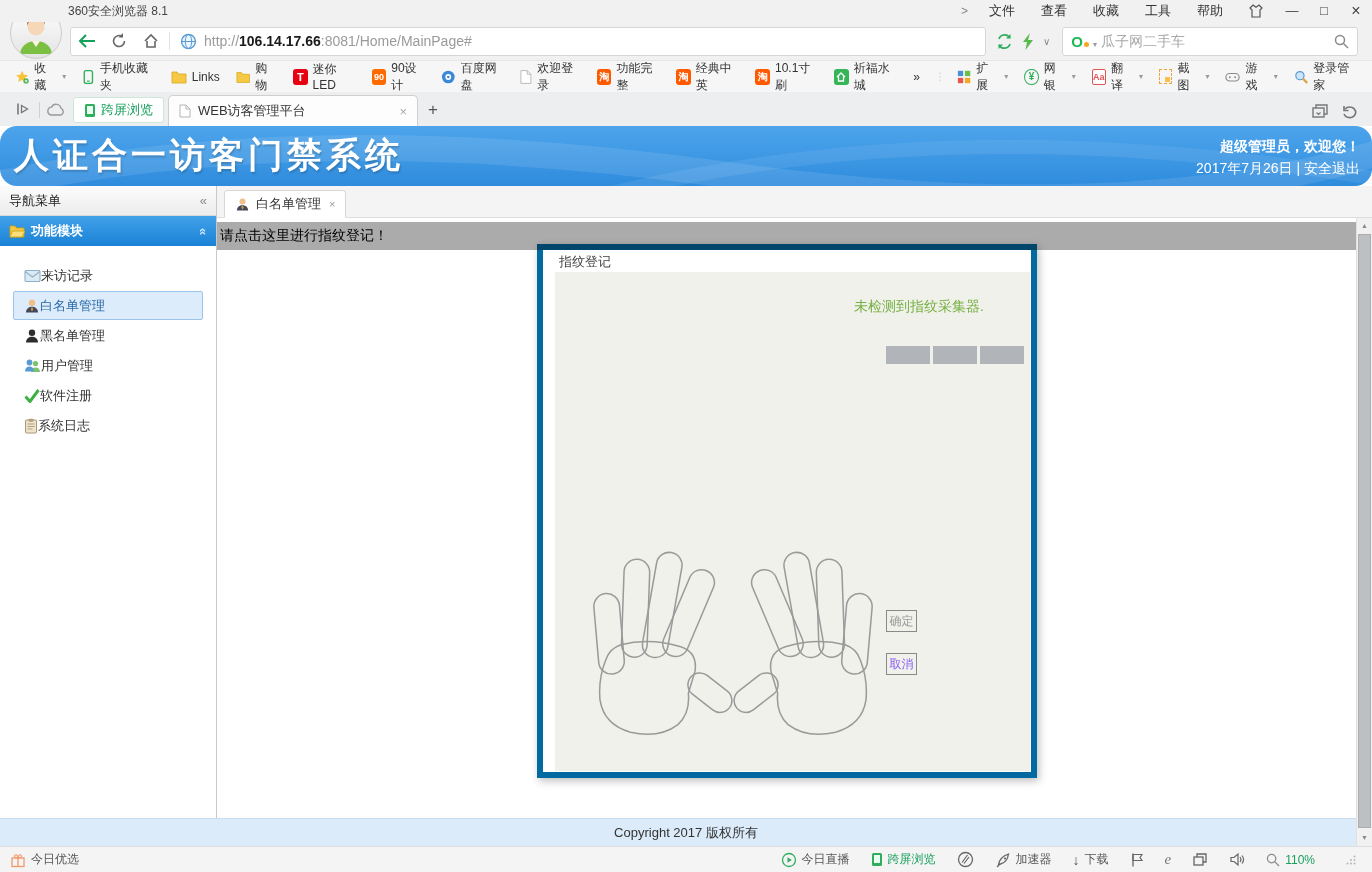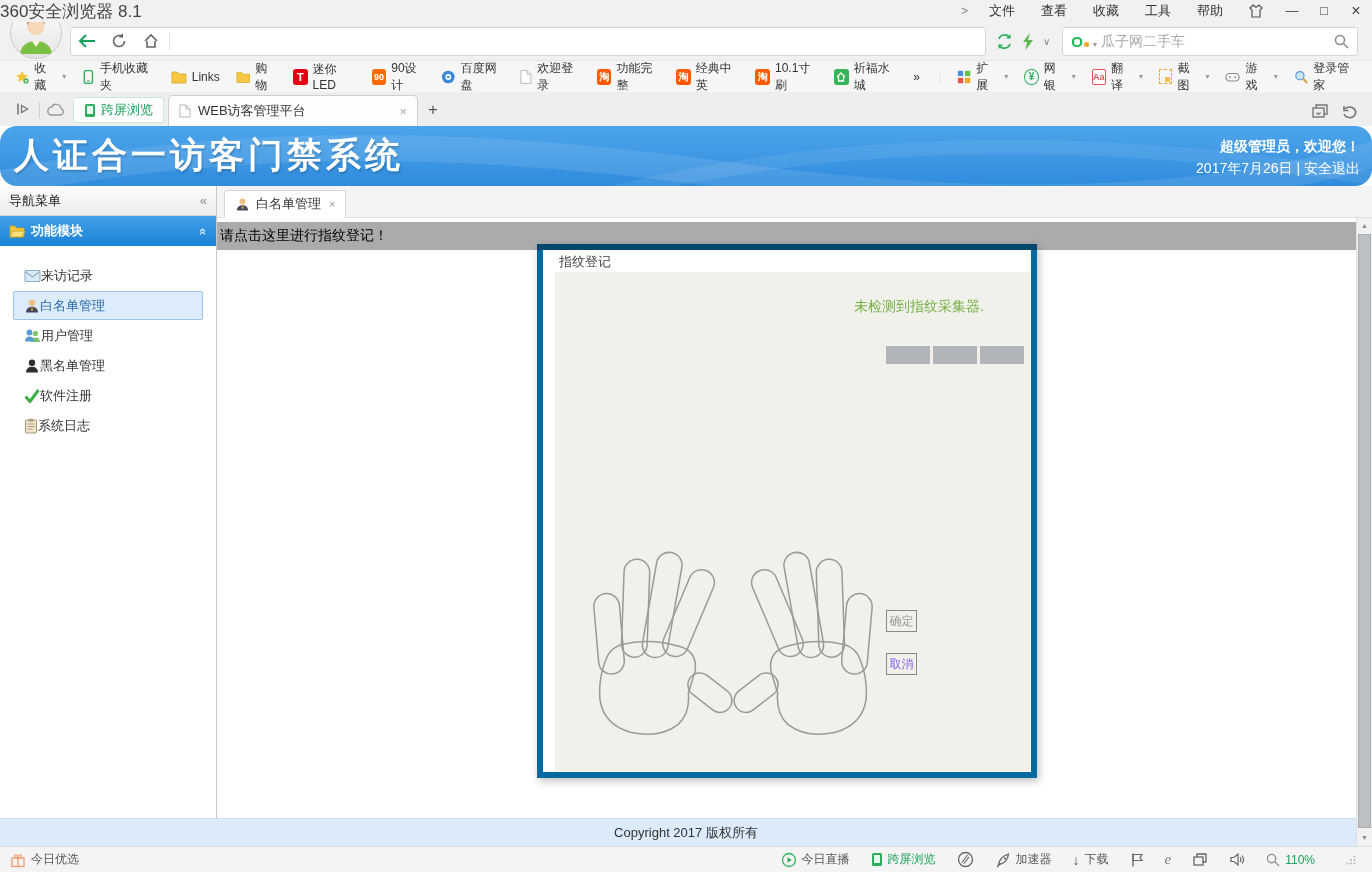--- a/index.html
+++ b/index.html
@@ -2,21 +2,21 @@
 <html><head>
 <meta charset="utf-8">
 <style>
   * { box-sizing: border-box; margin:0; padding:0; }
   html,body { width:1372px; height:872px; overflow:hidden; }
   body { font-family:"Liberation Sans", sans-serif; background:#fff; position:relative; font-size:12px; color:#333; }
   svg { display:block; }
 
   
   .titlebar { height:22px; background:#f1f1f1; display:flex; align-items:center; position:relative; z-index:60; }
-  .window-title { font-size:17px; color:#444; }
+  .window-title { margin-left:68px; font-size:12px; color:#444; }
   .tb-right { margin-left:auto; display:flex; align-items:center; height:22px; }
   .menu-expander { color:#888; padding:0 8px; font-size:12px; }
   .menu-item { padding:0 13px; font-size:13px; color:#333; }
   .skin-btn { padding:0 12px; }
   .win-btn { width:32px; text-align:center; font-size:13px; color:#444; line-height:22px; }
   .win-close { font-size:16px; }
 
   .toolbar { height:38px; background:#f1f1f1; display:flex; align-items:center; position:relative; z-index:55; }
   .avatar { position:absolute; left:10px; top:-15px; width:52px; height:52px; border-radius:50%;
             background:linear-gradient(#fdfdfd,#e4e4e4); border:1px solid #ccc; overflow:hidden; z-index:70; }
@@ -174,20 +174,28 @@
           <path d="M12 0v4.5H7.5z" fill="#666"></path>
         </svg>
       </span>
     <span class="nav-btn">
         <svg width="16" height="16" viewBox="0 0 16 16">
           <path d="M2 8l6-6 6 6" fill="none" stroke="#666" stroke-width="1.6"></path>
           <path d="M4 8v6h8V8" fill="none" stroke="#666" stroke-width="1.6"></path>
         </svg>
       </span>
     <span class="nav-sep"></span>
+    <div class="url-field">
+      <svg width="17" height="17" viewBox="0 0 17 17">
+          <circle cx="8.5" cy="8.5" r="7" fill="#eaf4fd" stroke="#5a9bd5" stroke-width="1.4"></circle>
+          <ellipse cx="8.5" cy="8.5" rx="3.2" ry="7" fill="none" stroke="#5a9bd5" stroke-width="1"></ellipse>
+          <path d="M1.5 8.5h14" stroke="#5a9bd5" stroke-width="1"></path>
+        </svg>
+      <span class="url-text"><span>http://</span><span class="url-host">106.14.17.66</span><span>:8081/Home/MainPage#</span></span>
+    </div>
   </div>
   <div class="right-tools">
     <span>
         <svg width="17" height="17" viewBox="0 0 17 17">
           <path d="M3 6a6 6 0 0 1 11-1" fill="none" stroke="#2fae5d" stroke-width="1.7"></path>
           <path d="M14.5 1v4.5H10z" fill="#2fae5d"></path>
           <path d="M14 11a6 6 0 0 1-11 1" fill="none" stroke="#2fae5d" stroke-width="1.7"></path>
           <path d="M2.5 16v-4.5H7z" fill="#2fae5d"></path>
         </svg>
       </span>
@@ -416,34 +424,34 @@
       </div>
       <div class="side-item selected">
         <svg width="16" height="16" viewBox="0 0 16 16">
             <circle cx="8" cy="4.7" r="3.2" fill="#f0c088"></circle>
             <path d="M2 14.5c0-4 3-5.8 6-5.8s6 1.8 6 5.8z" fill="#47475c"></path>
             <path d="M8 9l-1.3 2L8 13.5 9.3 11z" fill="#c8a23c"></path>
           </svg>
         <span>白名单管理</span>
       </div>
       <div class="side-item">
+        <svg width="16" height="16" viewBox="0 0 16 16">
+            <circle cx="8" cy="4.7" r="3.2" fill="#2d2d2d"></circle>
+            <path d="M2 14.5c0-4 3-5.8 6-5.8s6 1.8 6 5.8z" fill="#2d2d2d"></path>
+          </svg>
+        <span>黑名单管理</span>
+      </div>
+      <div class="side-item">
         <svg width="17" height="16" viewBox="0 0 17 16">
             <circle cx="11.5" cy="5.5" r="2.6" fill="#79c36a"></circle>
             <path d="M7 14c0-3 2-4.4 4.5-4.4S16 11 16 14z" fill="#79c36a"></path>
             <circle cx="5.5" cy="4.5" r="2.9" fill="#5a9bd5"></circle>
             <path d="M1 13.5c0-3.4 2-4.9 4.5-4.9s4.5 1.5 4.5 4.9z" fill="#5a9bd5"></path>
           </svg>
         <span>用户管理</span>
-      </div>
-      <div class="side-item">
-        <svg width="16" height="16" viewBox="0 0 16 16">
-            <circle cx="8" cy="4.7" r="3.2" fill="#2d2d2d"></circle>
-            <path d="M2 14.5c0-4 3-5.8 6-5.8s6 1.8 6 5.8z" fill="#2d2d2d"></path>
-          </svg>
-        <span>黑名单管理</span>
       </div>
       <div class="side-item">
         <svg width="16" height="14" viewBox="0 0 16 14">
             <path d="M1.5 7.5l4.5 5L14.5 1" fill="none" stroke="#3faf46" stroke-width="3"></path>
           </svg>
         <span>软件注册</span>
       </div>
       <div class="side-item">
         <svg width="14" height="16" viewBox="0 0 14 16">
             <rect x="1.5" y="2" width="11" height="13" rx="1" fill="#efe3cb" stroke="#a89878" stroke-width="1"></rect>

